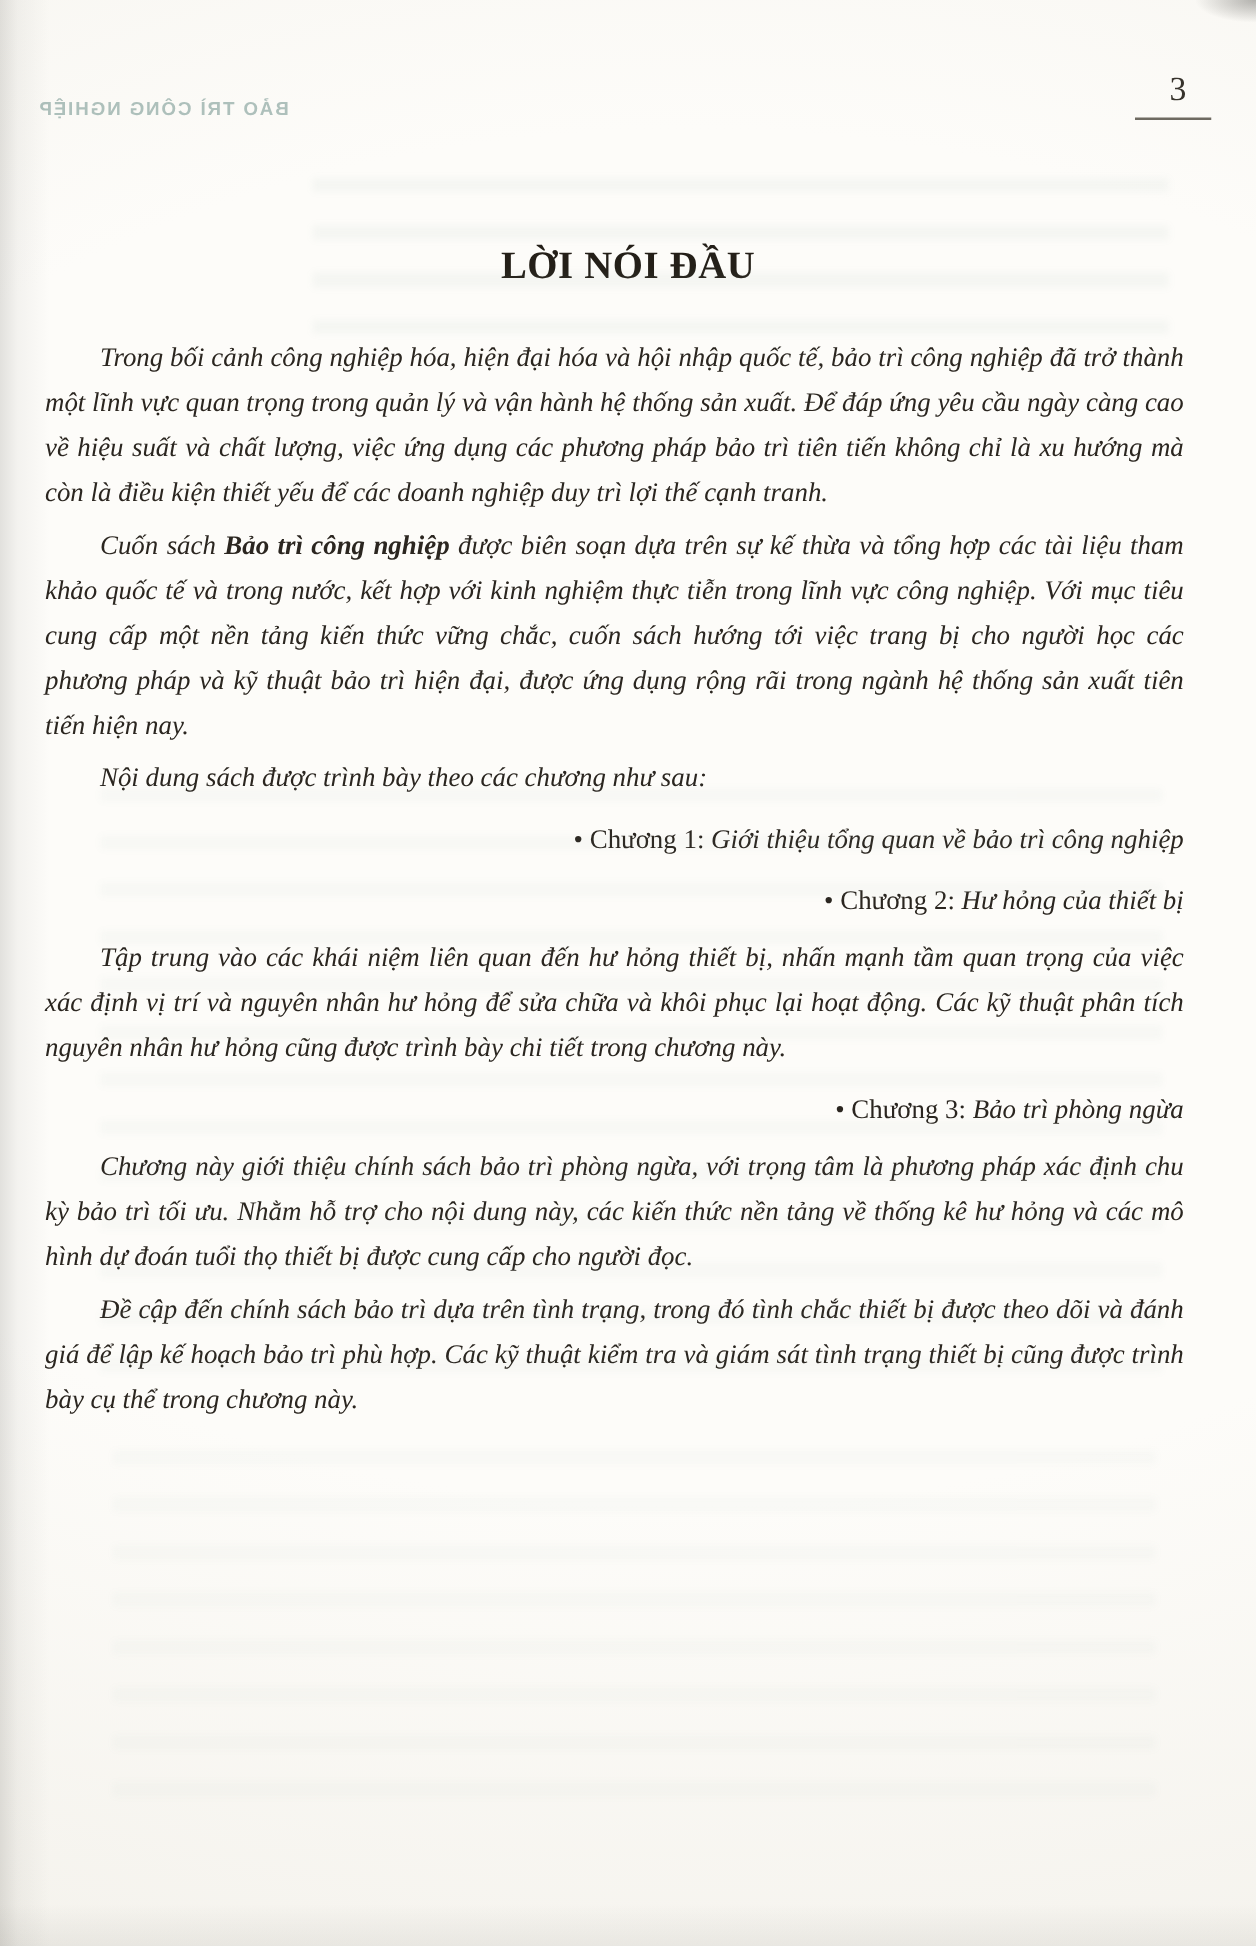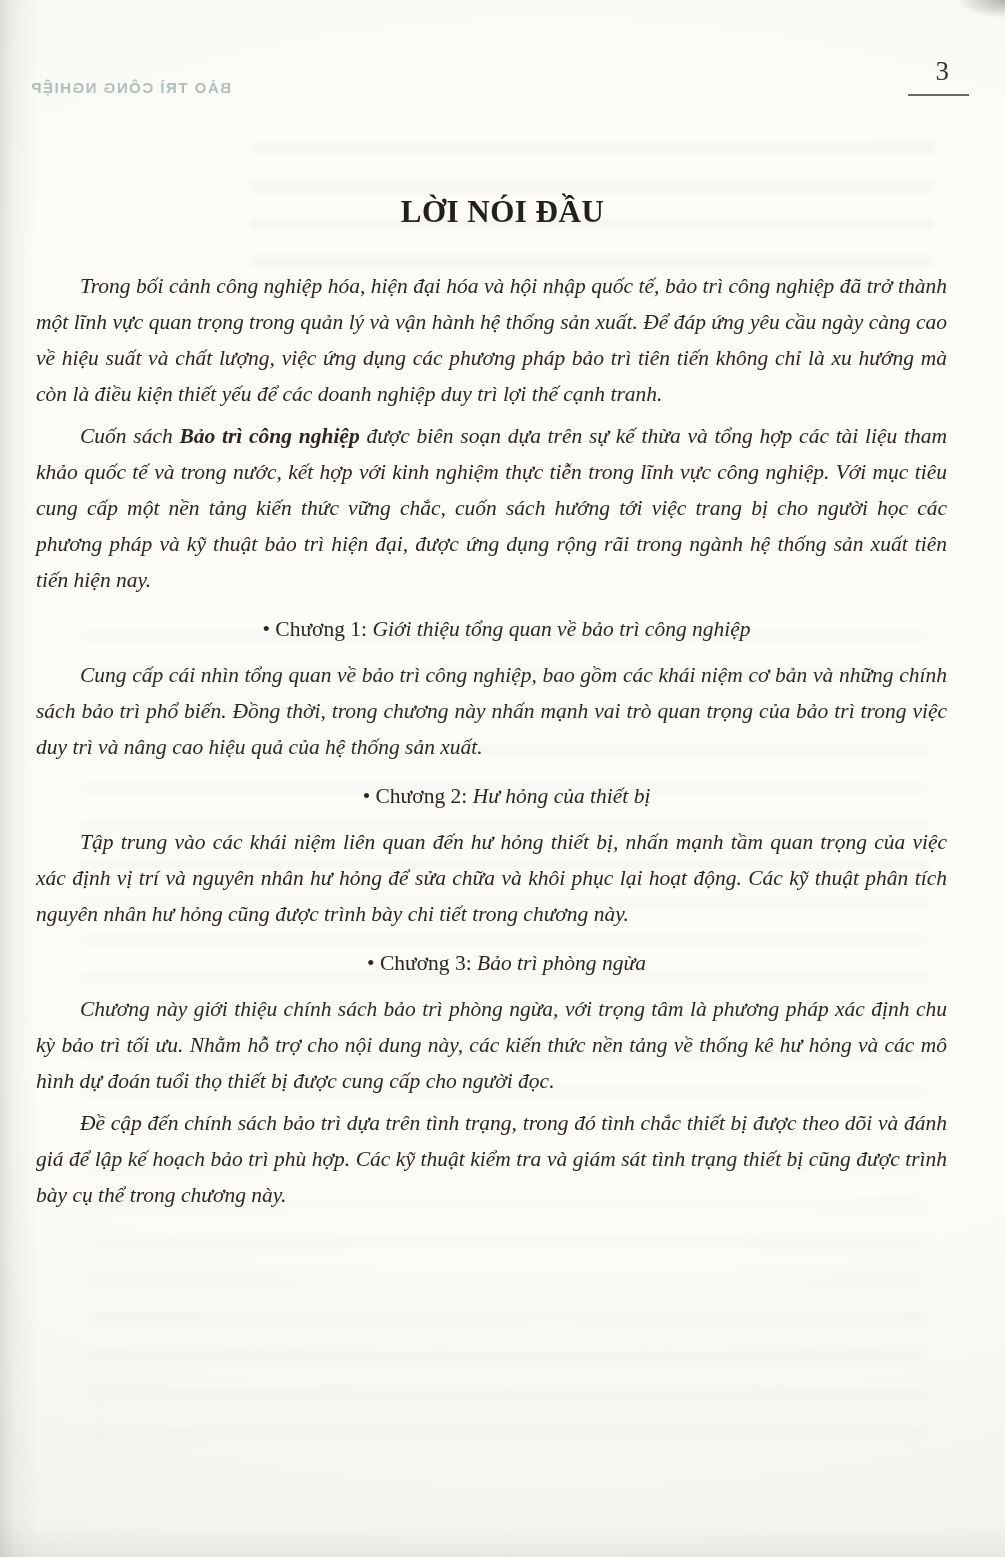--- a/index.html
+++ b/index.html
@@ -62,21 +62,21 @@
     font-size:21.5px;line-height:36px;
     font-style:italic;
     text-align:justify;
     color:#2b2620;
   }
   .para{margin:0 0 6px 0;}
   .indent{text-indent:44px;}
   .bullet{
     margin:13px 0 10px 30px;
     font-style:normal;
-    text-align:center;
+    text-align:right;
   }
   .bullet .chapter-title{font-style:italic;}
   .book-title{font-weight:bold;}
 </style>
 </head>
 <body>
 
 <div class="page">
 
   <div class="bleed bleed-a"></div>
@@ -89,23 +89,23 @@
   </div>
 
   <h1 class="title">LỜI NÓI ĐẦU</h1>
 
   <div class="content">
 
     <p class="para indent">Trong bối cảnh công nghiệp hóa, hiện đại hóa và hội nhập quốc tế, bảo trì công nghiệp đã trở thành một lĩnh vực quan trọng trong quản lý và vận hành hệ thống sản xuất. Để đáp ứng yêu cầu ngày càng cao về hiệu suất và chất lượng, việc ứng dụng các phương pháp bảo trì tiên tiến không chỉ là xu hướng mà còn là điều kiện thiết yếu để các doanh nghiệp duy trì lợi thế cạnh tranh.</p>
 
     <p class="para indent"><span>Cuốn sách </span><strong class="book-title">Bảo trì công nghiệp</strong><span> được biên soạn dựa trên sự kế thừa và tổng hợp các tài liệu tham khảo quốc tế và trong nước, kết hợp với kinh nghiệm thực tiễn trong lĩnh vực công nghiệp. Với mục tiêu cung cấp một nền tảng kiến thức vững chắc, cuốn sách hướng tới việc trang bị cho người học các phương pháp và kỹ thuật bảo trì hiện đại, được ứng dụng rộng rãi trong ngành hệ thống sản xuất tiên tiến hiện nay.</span></p>
 
+    <p class="para indent">Nội dung sách được trình bày theo các chương như sau:</p>
 
     <p class="bullet"><span>•</span> <span>Chương 1:</span> <span class="chapter-title">Giới thiệu tổng quan về bảo trì công nghiệp</span></p>
-    <p class="para indent">Cung cấp cái nhìn tổng quan về bảo trì công nghiệp, bao gồm các khái niệm cơ bản và những chính sách bảo trì phổ biến. Đồng thời, trong chương này nhấn mạnh vai trò quan trọng của bảo trì trong việc duy trì và nâng cao hiệu quả của hệ thống sản xuất.</p>
 
     <p class="bullet"><span>•</span> <span>Chương 2:</span> <span class="chapter-title">Hư hỏng của thiết bị</span></p>
     <p class="para indent">Tập trung vào các khái niệm liên quan đến hư hỏng thiết bị, nhấn mạnh tầm quan trọng của việc xác định vị trí và nguyên nhân hư hỏng để sửa chữa và khôi phục lại hoạt động. Các kỹ thuật phân tích nguyên nhân hư hỏng cũng được trình bày chi tiết trong chương này.</p>
 
     <p class="bullet"><span>•</span> <span>Chương 3:</span> <span class="chapter-title">Bảo trì phòng ngừa</span></p>
     <p class="para indent">Chương này giới thiệu chính sách bảo trì phòng ngừa, với trọng tâm là phương pháp xác định chu kỳ bảo trì tối ưu. Nhằm hỗ trợ cho nội dung này, các kiến thức nền tảng về thống kê hư hỏng và các mô hình dự đoán tuổi thọ thiết bị được cung cấp cho người đọc.</p>
 
     <p class="para indent">Đề cập đến chính sách bảo trì dựa trên tình trạng, trong đó tình chắc thiết bị được theo dõi và đánh giá để lập kế hoạch bảo trì phù hợp. Các kỹ thuật kiểm tra và giám sát tình trạng thiết bị cũng được trình bày cụ thể trong chương này.</p>
 
   </div>

